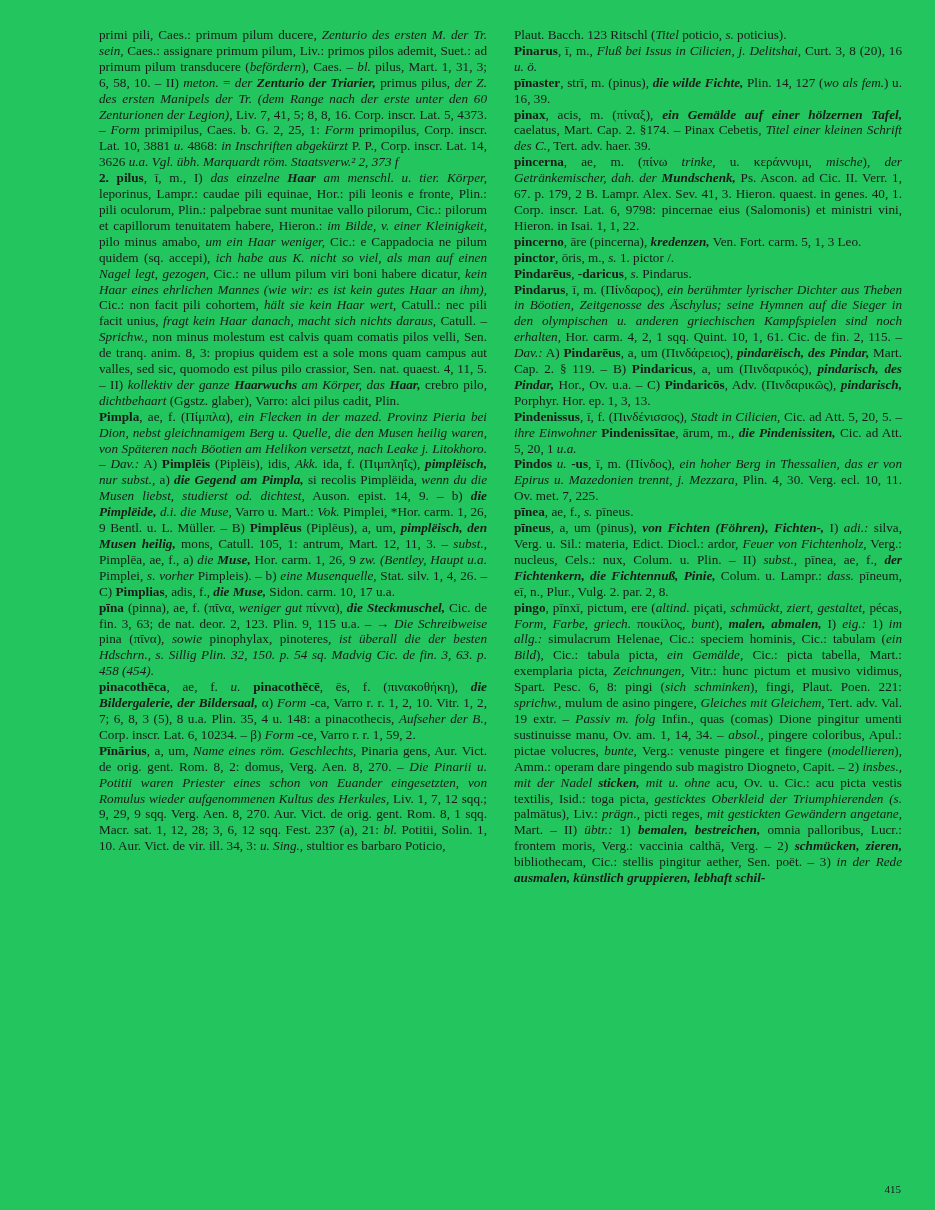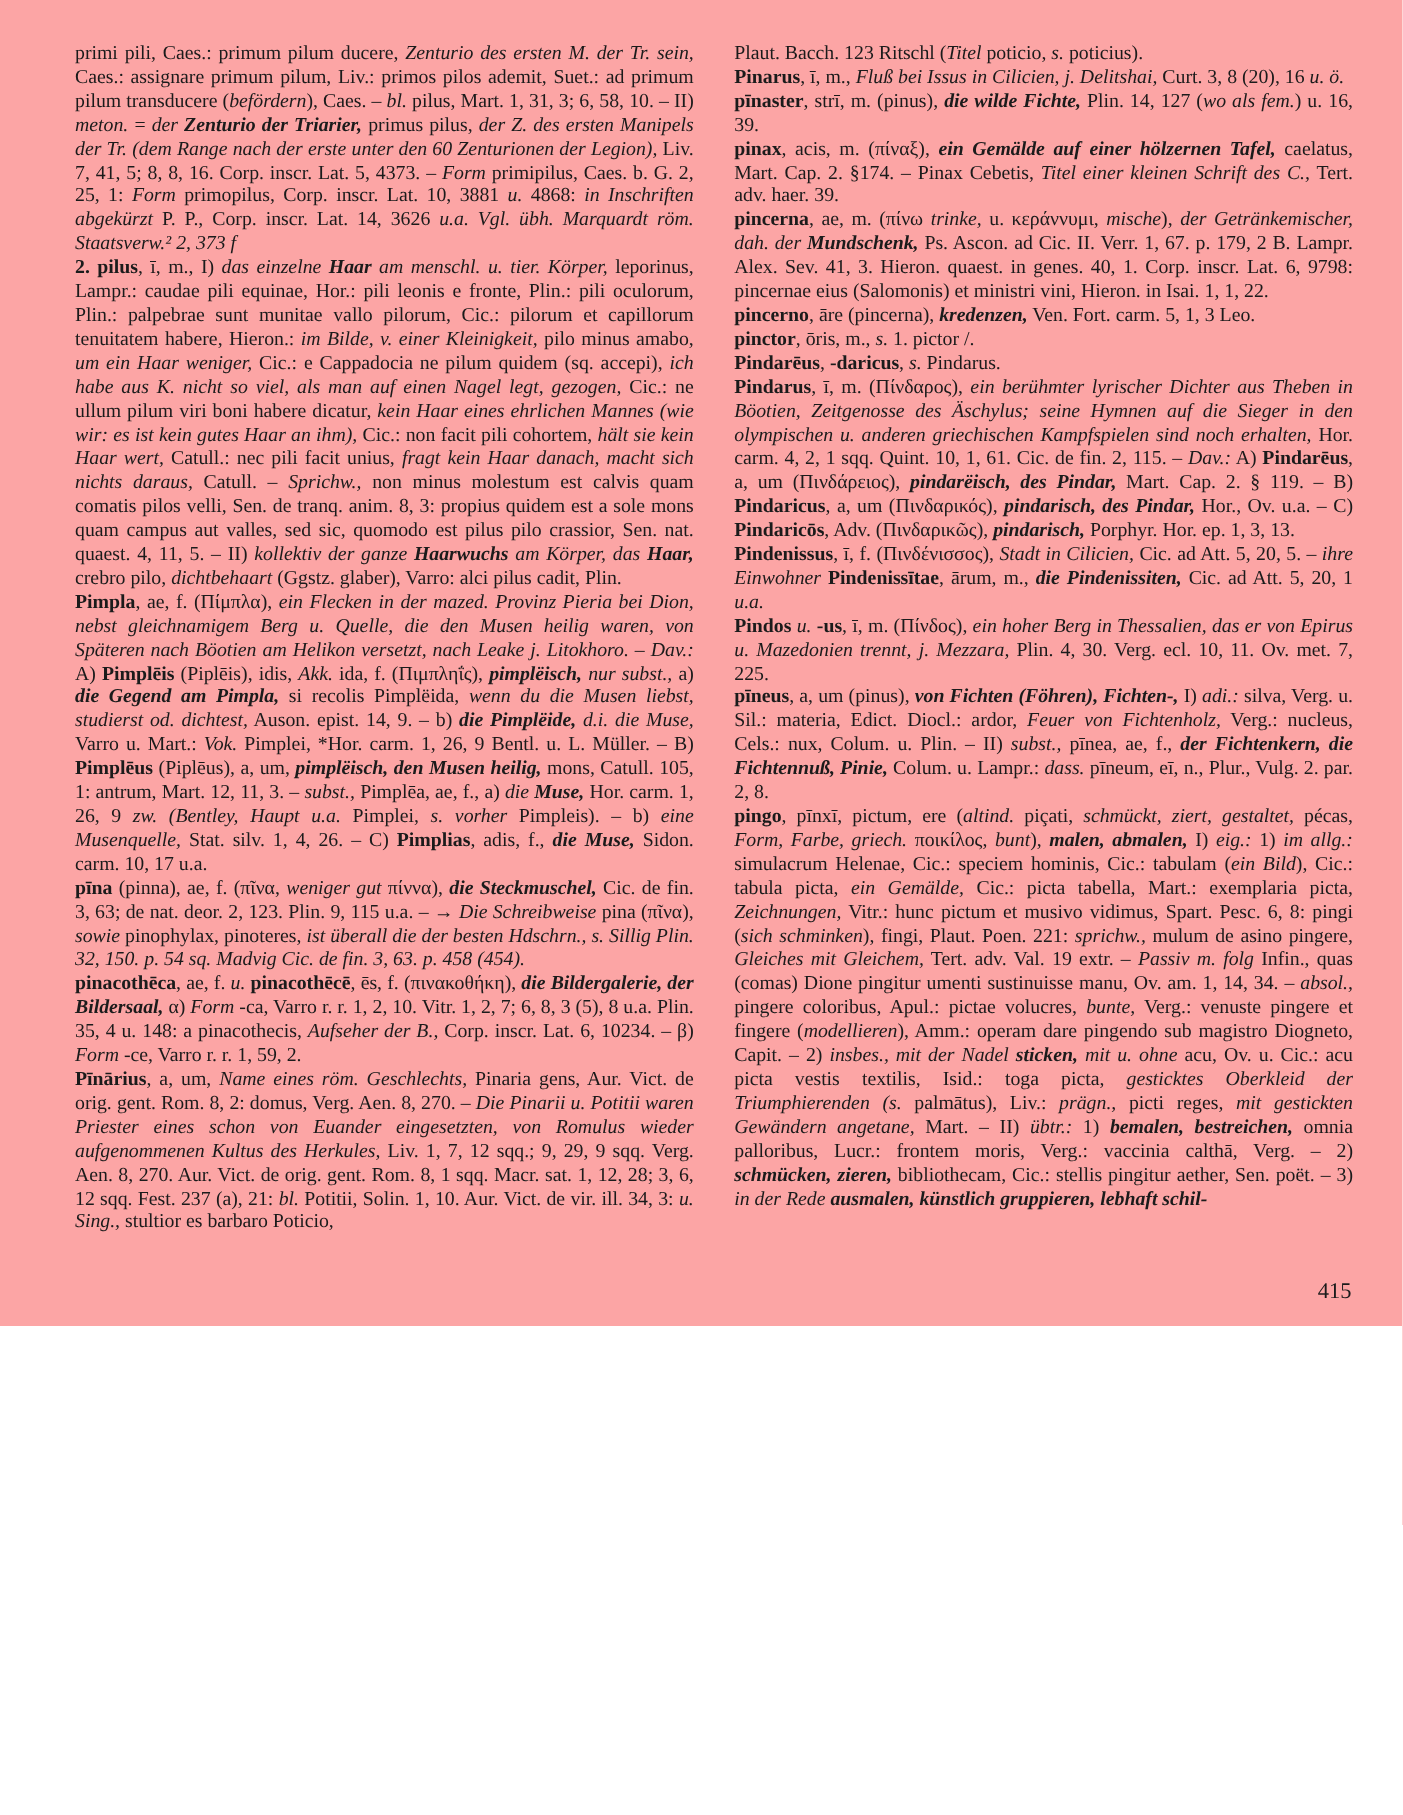--- a/index.html
+++ b/index.html
@@ -1,40 +1,40 @@
 <!DOCTYPE html>
 <html><head>
 <meta charset="utf-8">
 <style>
   * { box-sizing: border-box; }
   html, body { margin: 0; padding: 0; background: #ffffff; }
   .page {
     position: relative;
     width: 935px;
-    height: 884px;
-    background: #fca5a5;
+    height: 1210px;
+    background: #22c55e;
     color: #1b1b1b;
     font-family: "Liberation Serif", "DejaVu Serif", serif;
     font-size: 13.2px;
     line-height: 1.205;
-    padding: 27px 33px 0 50px;
+    padding: 27px 33px 0 99px;
     overflow: hidden;
   }
   .columns { display: flex; gap: 27px; }
   .col { flex: 1 1 0; min-width: 0; }
   p.entry { margin: 0; text-align: justify; hyphens: none; }
   .run-n { font-style: normal; font-weight: normal; }
   .run-i { font-style: italic; }
   .run-b { font-weight: bold; }
   .run-bi { font-weight: bold; font-style: italic; }
   .page-number {
     position: absolute;
     right: 34px;
     bottom: 14px;
-    font-size: 15px;
+    font-size: 11px;
     color: #1b1b1b;
   }
 </style>
 </head>
 <body>
 
 <div class="page">
   <div class="columns">
     <div class="col" id="col-left">
         <p class="entry"><span class="run-n">primi pili, Caes.: primum pilum ducere, </span><span class="run-i">Zenturio des ersten M. der Tr. sein,</span><span class="run-n"> Caes.: assignare primum pilum, Liv.: primos pilos ademit, Suet.: ad primum pilum transducere (</span><span class="run-i">befördern</span><span class="run-n">), Caes. – </span><span class="run-i">bl.</span><span class="run-n"> pilus, Mart. 1, 31, 3; 6, 58, 10. – II) </span><span class="run-i">meton.</span><span class="run-n"> = </span><span class="run-i">der </span><span class="run-bi">Zenturio der Triarier,</span><span class="run-n"> primus pilus, </span><span class="run-i">der Z. des ersten Manipels der Tr. (dem Range nach der erste unter den 60 Zenturionen der Legion),</span><span class="run-n"> Liv. 7, 41, 5; 8, 8, 16. Corp. inscr. Lat. 5, 4373. – </span><span class="run-i">Form</span><span class="run-n"> primipilus, Caes. b. G. 2, 25, 1: </span><span class="run-i">Form</span><span class="run-n"> primopilus, Corp. inscr. Lat. 10, 3881 </span><span class="run-i">u.</span><span class="run-n"> 4868: </span><span class="run-i">in Inschriften abgekürzt</span><span class="run-n"> P. P., Corp. inscr. Lat. 14, 3626 </span><span class="run-i">u.a. Vgl. übh. Marquardt röm. Staatsverw.² 2, 373 f</span></p>
@@ -49,18 +49,19 @@
         <p class="entry"><span class="run-b">Pinarus</span><span class="run-n">, ī, m., </span><span class="run-i">Fluß bei Issus in Cilicien, j. Delitshai,</span><span class="run-n"> Curt. 3, 8 (20), 16 </span><span class="run-i">u. ö.</span></p>
         <p class="entry"><span class="run-b">pīnaster</span><span class="run-n">, strī, m. (pinus), </span><span class="run-bi">die wilde Fichte,</span><span class="run-n"> Plin. 14, 127 (</span><span class="run-i">wo als fem.</span><span class="run-n">) u. 16, 39.</span></p>
         <p class="entry"><span class="run-b">pinax</span><span class="run-n">, acis, m. (πίναξ), </span><span class="run-bi">ein Gemälde auf einer hölzernen Tafel,</span><span class="run-n"> caelatus, Mart. Cap. 2. §174. – Pinax Cebetis, </span><span class="run-i">Titel einer kleinen Schrift des C.,</span><span class="run-n"> Tert. adv. haer. 39.</span></p>
         <p class="entry"><span class="run-b">pincerna</span><span class="run-n">, ae, m. (πίνω </span><span class="run-i">trinke,</span><span class="run-n"> u. κεράννυμι, </span><span class="run-i">mische</span><span class="run-n">), </span><span class="run-i">der Getränkemischer, dah. der </span><span class="run-bi">Mundschenk,</span><span class="run-n"> Ps. Ascon. ad Cic. II. Verr. 1, 67. p. 179, 2 B. Lampr. Alex. Sev. 41, 3. Hieron. quaest. in genes. 40, 1. Corp. inscr. Lat. 6, 9798: pincernae eius (Salomonis) et ministri vini, Hieron. in Isai. 1, 1, 22.</span></p>
         <p class="entry"><span class="run-b">pincerno</span><span class="run-n">, āre (pincerna), </span><span class="run-bi">kredenzen,</span><span class="run-n"> Ven. Fort. carm. 5, 1, 3 Leo.</span></p>
         <p class="entry"><span class="run-b">pinctor</span><span class="run-n">, ōris, m., </span><span class="run-i">s.</span><span class="run-n"> 1. pictor /.</span></p>
         <p class="entry"><span class="run-b">Pindarēus</span><span class="run-n">, </span><span class="run-b">-daricus</span><span class="run-n">, </span><span class="run-i">s.</span><span class="run-n"> Pindarus.</span></p>
         <p class="entry"><span class="run-b">Pindarus</span><span class="run-n">, ī, m. (Πίνδαρος), </span><span class="run-i">ein berühmter lyrischer Dichter aus Theben in Böotien, Zeitgenosse des Äschylus; seine Hymnen auf die Sieger in den olympischen u. anderen griechischen Kampfspielen sind noch erhalten,</span><span class="run-n"> Hor. carm. 4, 2, 1 sqq. Quint. 10, 1, 61. Cic. de fin. 2, 115. – </span><span class="run-i">Dav.:</span><span class="run-n"> A) </span><span class="run-b">Pindarēus</span><span class="run-n">, a, um (Πινδάρειος), </span><span class="run-bi">pindarëisch, des Pindar,</span><span class="run-n"> Mart. Cap. 2. § 119. – B) </span><span class="run-b">Pindaricus</span><span class="run-n">, a, um (Πινδαρικός), </span><span class="run-bi">pindarisch, des Pindar,</span><span class="run-n"> Hor., Ov. u.a. – C) </span><span class="run-b">Pindaricōs</span><span class="run-n">, Adv. (Πινδαρικῶς), </span><span class="run-bi">pindarisch,</span><span class="run-n"> Porphyr. Hor. ep. 1, 3, 13.</span></p>
         <p class="entry"><span class="run-b">Pindenissus</span><span class="run-n">, ī, f. (Πινδένισσος), </span><span class="run-i">Stadt in Cilicien,</span><span class="run-n"> Cic. ad Att. 5, 20, 5. – </span><span class="run-i">ihre Einwohner </span><span class="run-b">Pindenissītae</span><span class="run-n">, ārum, m., </span><span class="run-bi">die Pindenissiten,</span><span class="run-n"> Cic. ad Att. 5, 20, 1 </span><span class="run-i">u.a.</span></p>
         <p class="entry"><span class="run-b">Pindos</span><span class="run-n"> </span><span class="run-i">u.</span><span class="run-b"> -us</span><span class="run-n">, ī, m. (Πίνδος), </span><span class="run-i">ein hoher Berg in Thessalien, das er von Epirus u. Mazedonien trennt, j. Mezzara,</span><span class="run-n"> Plin. 4, 30. Verg. ecl. 10, 11. Ov. met. 7, 225.</span></p>
+        <p class="entry"><span class="run-b">pīnea</span><span class="run-n">, ae, f., </span><span class="run-i">s.</span><span class="run-n"> pīneus.</span></p>
         <p class="entry"><span class="run-b">pīneus</span><span class="run-n">, a, um (pinus), </span><span class="run-bi">von Fichten (Föhren), Fichten-,</span><span class="run-n"> I) </span><span class="run-i">adi.:</span><span class="run-n"> silva, Verg. u. Sil.: materia, Edict. Diocl.: ardor, </span><span class="run-i">Feuer von Fichtenholz,</span><span class="run-n"> Verg.: nucleus, Cels.: nux, Colum. u. Plin. – II) </span><span class="run-i">subst.,</span><span class="run-n"> pīnea, ae, f., </span><span class="run-bi">der Fichtenkern, die Fichtennuß, Pinie,</span><span class="run-n"> Colum. u. Lampr.: </span><span class="run-i">dass.</span><span class="run-n"> pīneum, eī, n., Plur., Vulg. 2. par. 2, 8.</span></p>
         <p class="entry"><span class="run-b">pingo</span><span class="run-n">, pīnxī, pictum, ere (</span><span class="run-i">altind.</span><span class="run-n"> piçati, </span><span class="run-i">schmückt, ziert, gestaltet,</span><span class="run-n"> pécas, </span><span class="run-i">Form, Farbe, griech.</span><span class="run-n"> ποικίλος, </span><span class="run-i">bunt</span><span class="run-n">), </span><span class="run-bi">malen, abmalen,</span><span class="run-n"> I) </span><span class="run-i">eig.:</span><span class="run-n"> 1) </span><span class="run-i">im allg.:</span><span class="run-n"> simulacrum Helenae, Cic.: speciem hominis, Cic.: tabulam (</span><span class="run-i">ein Bild</span><span class="run-n">), Cic.: tabula picta, </span><span class="run-i">ein Gemälde,</span><span class="run-n"> Cic.: picta tabella, Mart.: exemplaria picta, </span><span class="run-i">Zeichnungen,</span><span class="run-n"> Vitr.: hunc pictum et musivo vidimus, Spart. Pesc. 6, 8: pingi (</span><span class="run-i">sich schminken</span><span class="run-n">), fingi, Plaut. Poen. 221: </span><span class="run-i">sprichw.,</span><span class="run-n"> mulum de asino pingere, </span><span class="run-i">Gleiches mit Gleichem,</span><span class="run-n"> Tert. adv. Val. 19 extr. – </span><span class="run-i">Passiv m. folg</span><span class="run-n"> Infin., quas (comas) Dione pingitur umenti sustinuisse manu, Ov. am. 1, 14, 34. – </span><span class="run-i">absol.,</span><span class="run-n"> pingere coloribus, Apul.: pictae volucres, </span><span class="run-i">bunte,</span><span class="run-n"> Verg.: venuste pingere et fingere (</span><span class="run-i">modellieren</span><span class="run-n">), Amm.: operam dare pingendo sub magistro Diogneto, Capit. – 2) </span><span class="run-i">insbes., mit der Nadel </span><span class="run-bi">sticken,</span><span class="run-i"> mit u. ohne</span><span class="run-n"> acu, Ov. u. Cic.: acu picta vestis textilis, Isid.: toga picta, </span><span class="run-i">gesticktes Oberkleid der Triumphierenden (s. </span><span class="run-n">palmātus), </span><span class="run-n">Liv.: </span><span class="run-i">prägn.,</span><span class="run-n"> picti reges, </span><span class="run-i">mit gestickten Gewändern angetane,</span><span class="run-n"> Mart. – II) </span><span class="run-i">übtr.:</span><span class="run-n"> 1) </span><span class="run-bi">bemalen, bestreichen,</span><span class="run-n"> omnia palloribus, Lucr.: frontem moris, Verg.: vaccinia calthā, Verg. – 2) </span><span class="run-bi">schmücken, zieren,</span><span class="run-n"> bibliothecam, Cic.: stellis pingitur aether, Sen. poët. – 3) </span><span class="run-i">in der Rede </span><span class="run-bi">ausmalen, künstlich gruppieren, lebhaft schil-</span></p>
       </div>
   </div>
   <div class="page-number">415</div>
 </div>
 
 </body></html>

